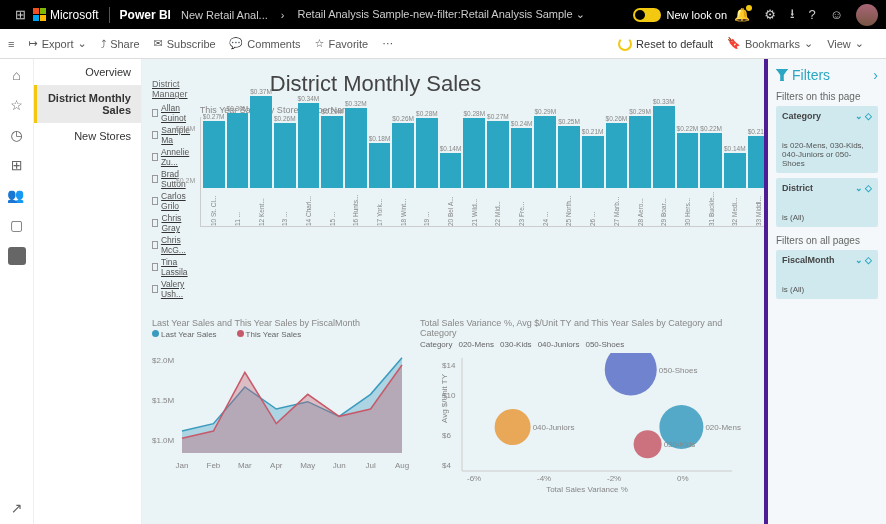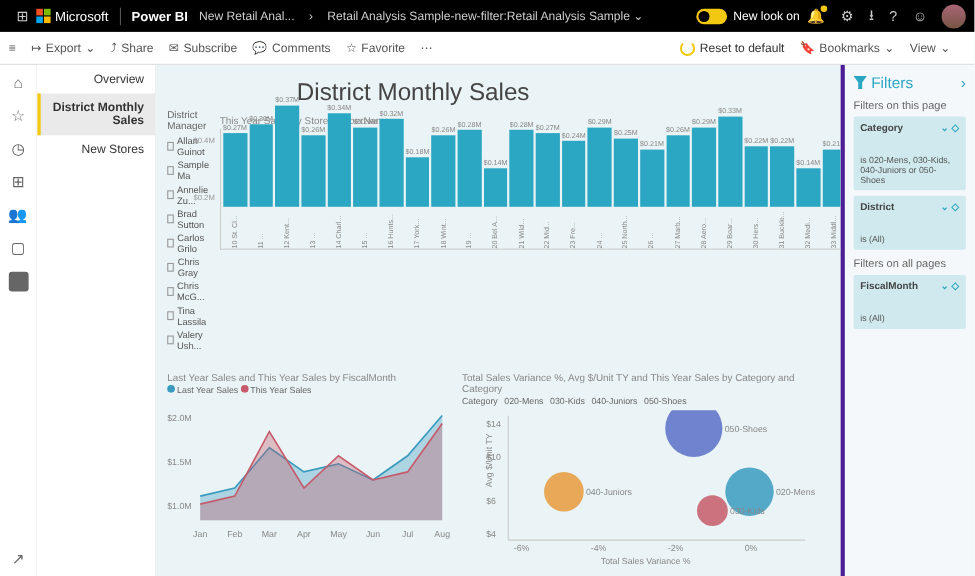--- a/index.html
+++ b/index.html
@@ -49,21 +49,21 @@
 .barchart { flex:1; }
 .bars { display:flex; align-items:flex-end; height:110px; gap:2px; border-left:1px solid #ccc; border-bottom:1px solid #ccc; padding-left:2px; }
 .barcol { flex:1; display:flex; flex-direction:column; align-items:center; }
 .barval { font-size:6.5px; color:#888; margin-bottom:1px; }
 .bar { width:100%; background:#2ca7c3; }
 .barlab { font-size:6.5px; color:#888; writing-mode:vertical-rl; transform:rotate(180deg); margin-top:2px; height:36px; }
 .ytick { position:absolute; font-size:7px; color:#999; }
 
 .row2 { margin-top:18px; }
 .linechart { width:260px; position:relative; }
-.legend { font-size:8px; color:#666; display:flex; gap:2px; margin-bottom:4px; }
+.legend { font-size:8px; color:#666; display:flex; gap:20px; margin-bottom:4px; }
 .legend .dot { width:7px; height:7px; border-radius:50%; display:inline-block; margin-right:2px; }
 svg.lines { width:100%; height:130px; }
 
 .scatter { flex:1; position:relative; }
 .sctlegend { font-size:8px; color:#666; display:flex; gap:6px; margin-bottom:4px; }
 svg.sct { width:100%; height:130px; }
 .axlabel { font-size:8px; fill:#888; }
 
 .filters { width:122px; background:#f4f8fa; border-left:4px solid #4c1d95; padding:8px; }
 .filters h3 { font-size:14px; font-weight:400; color:#2ca7c3; display:flex; align-items:center; gap:4px; }
@@ -134,21 +134,21 @@
   </div>
 
   <div class="pagepanel">
     <div class="pg">Overview</div>
     <div class="pg active">District Monthly Sales</div>
     <div class="pg">New Stores</div>
   </div>
 
   <div class="canvas">
     <div class="row">
-      <div class="dm" style="margin-top:32px;">
+      <div class="dm" style="margin-top:12px;text-decoration:underline;">
         <div class="dm-title">District Manager</div>
         <div id="dm-list">
             <div class="dm-item">
               <span class="cb"></span>
               <span>Allan Guinot</span>
             </div>
             <div class="dm-item">
               <span class="cb"></span>
               <span>Sample Ma</span>
             </div>

